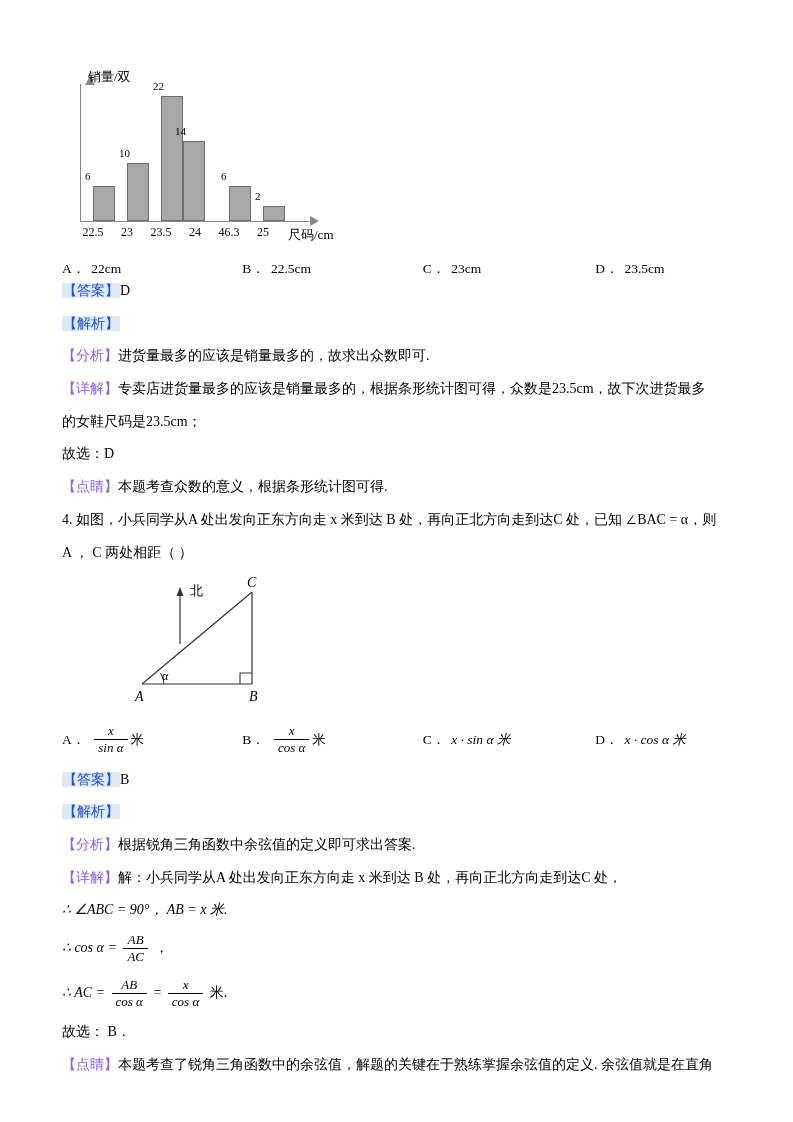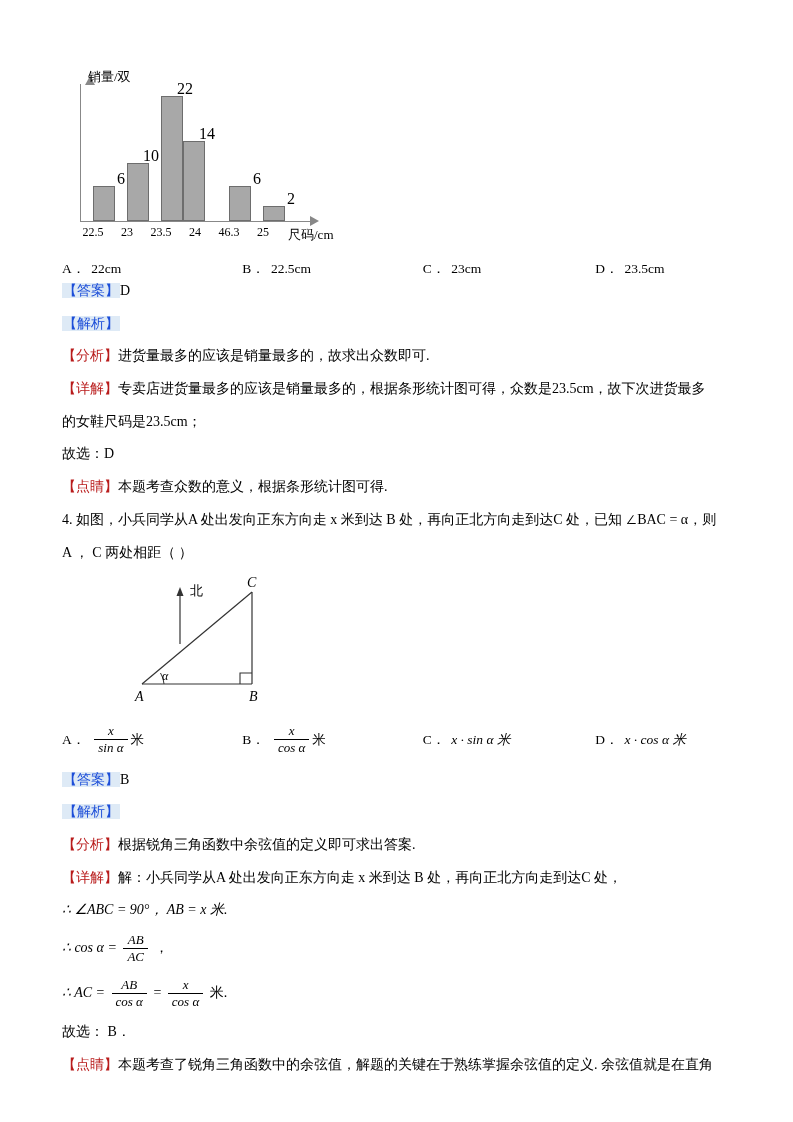--- a/index.html
+++ b/index.html
@@ -95,22 +95,22 @@
     width: 22px;
     background: #a8a8a8;
     border: 1px solid #6d6d6d;
     box-sizing: border-box;
   }
   .bar-val {
     position: absolute;
     width: 40px;
     left: -9px;
     top: -17px;
-    text-align: right;
-    font-size: 16px;
+    text-align: left;
+    font-size: 11px;
   }
   .tick {
     position: absolute;
     bottom: 4px;
     width: 46px;
     text-align: center;
     font-size: 12px;
   }
 
   
@@ -157,21 +157,21 @@
   p.line {
     margin: 0 0 11px 0;
     font-size: 14px;
     line-height: 1.55;
   }
   .tag {
     color: #1d4ed8;
     background: #deeaf6;
     padding: 0 1px;
   }
-  .tag-plain { color: #b91c1c; }
+  .tag-plain { color: #8b5cf6; }
   .q-num { }
 
   
   .figure {
     position: relative;
     height: 135px;
     margin: 10px 0 6px 0;
   }
   .tri-svg { position: absolute; left: 40px; top: 0; }
   .north-label {

